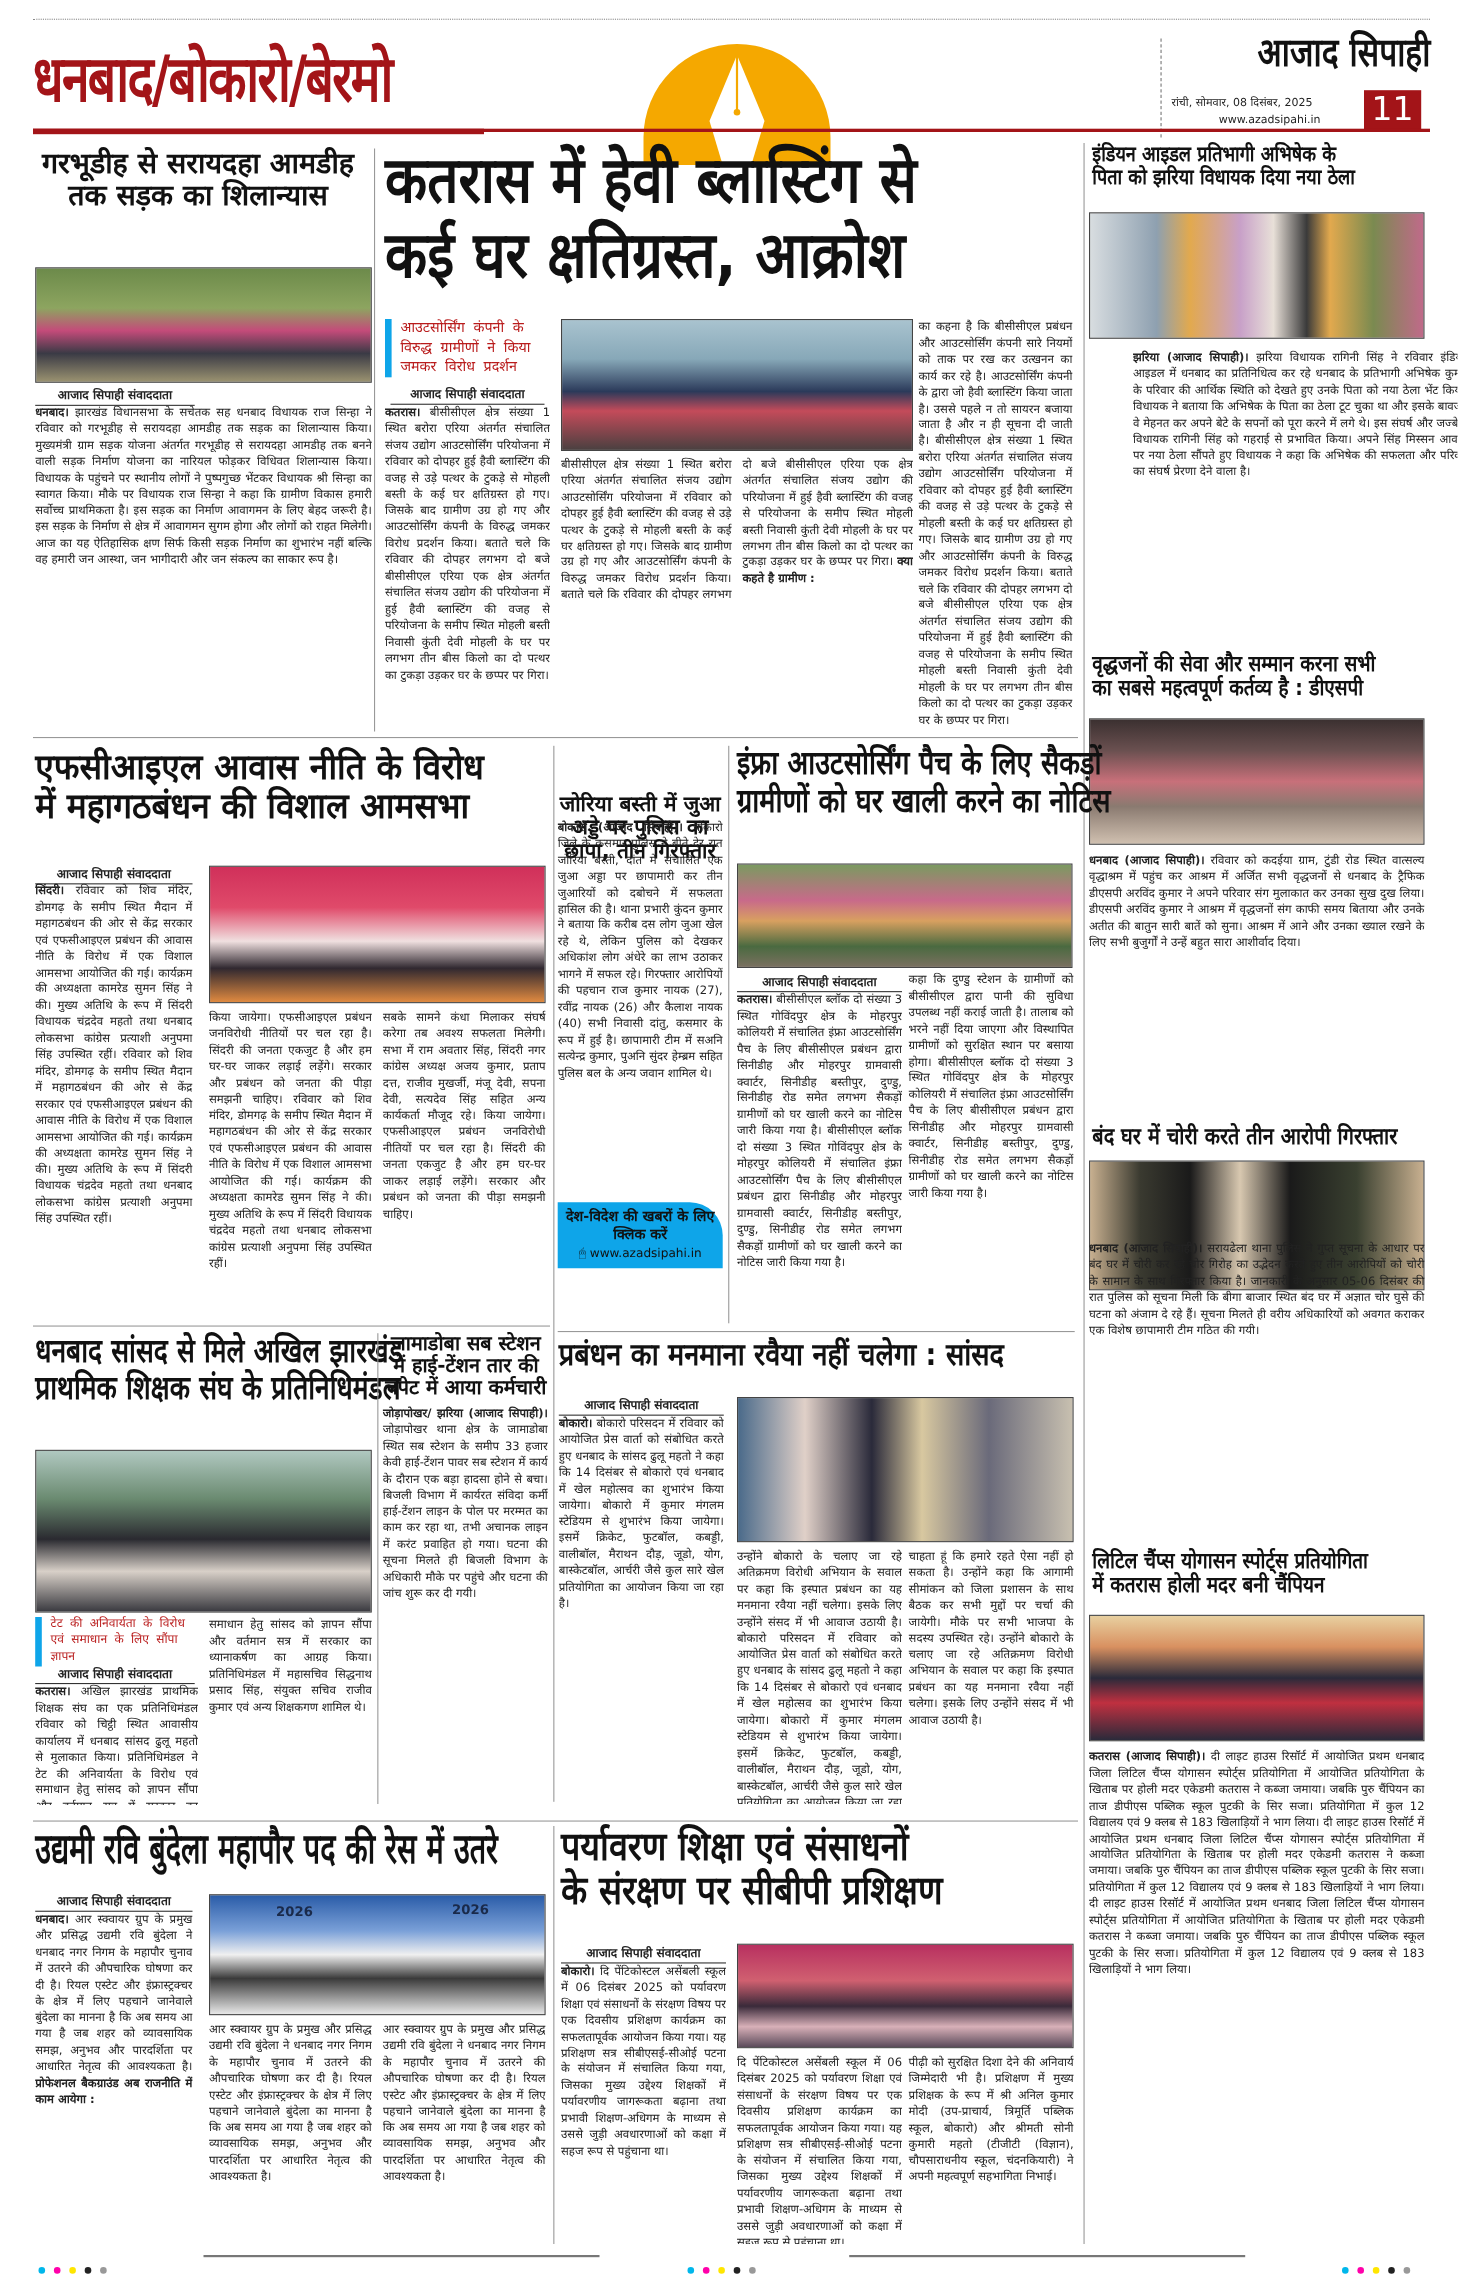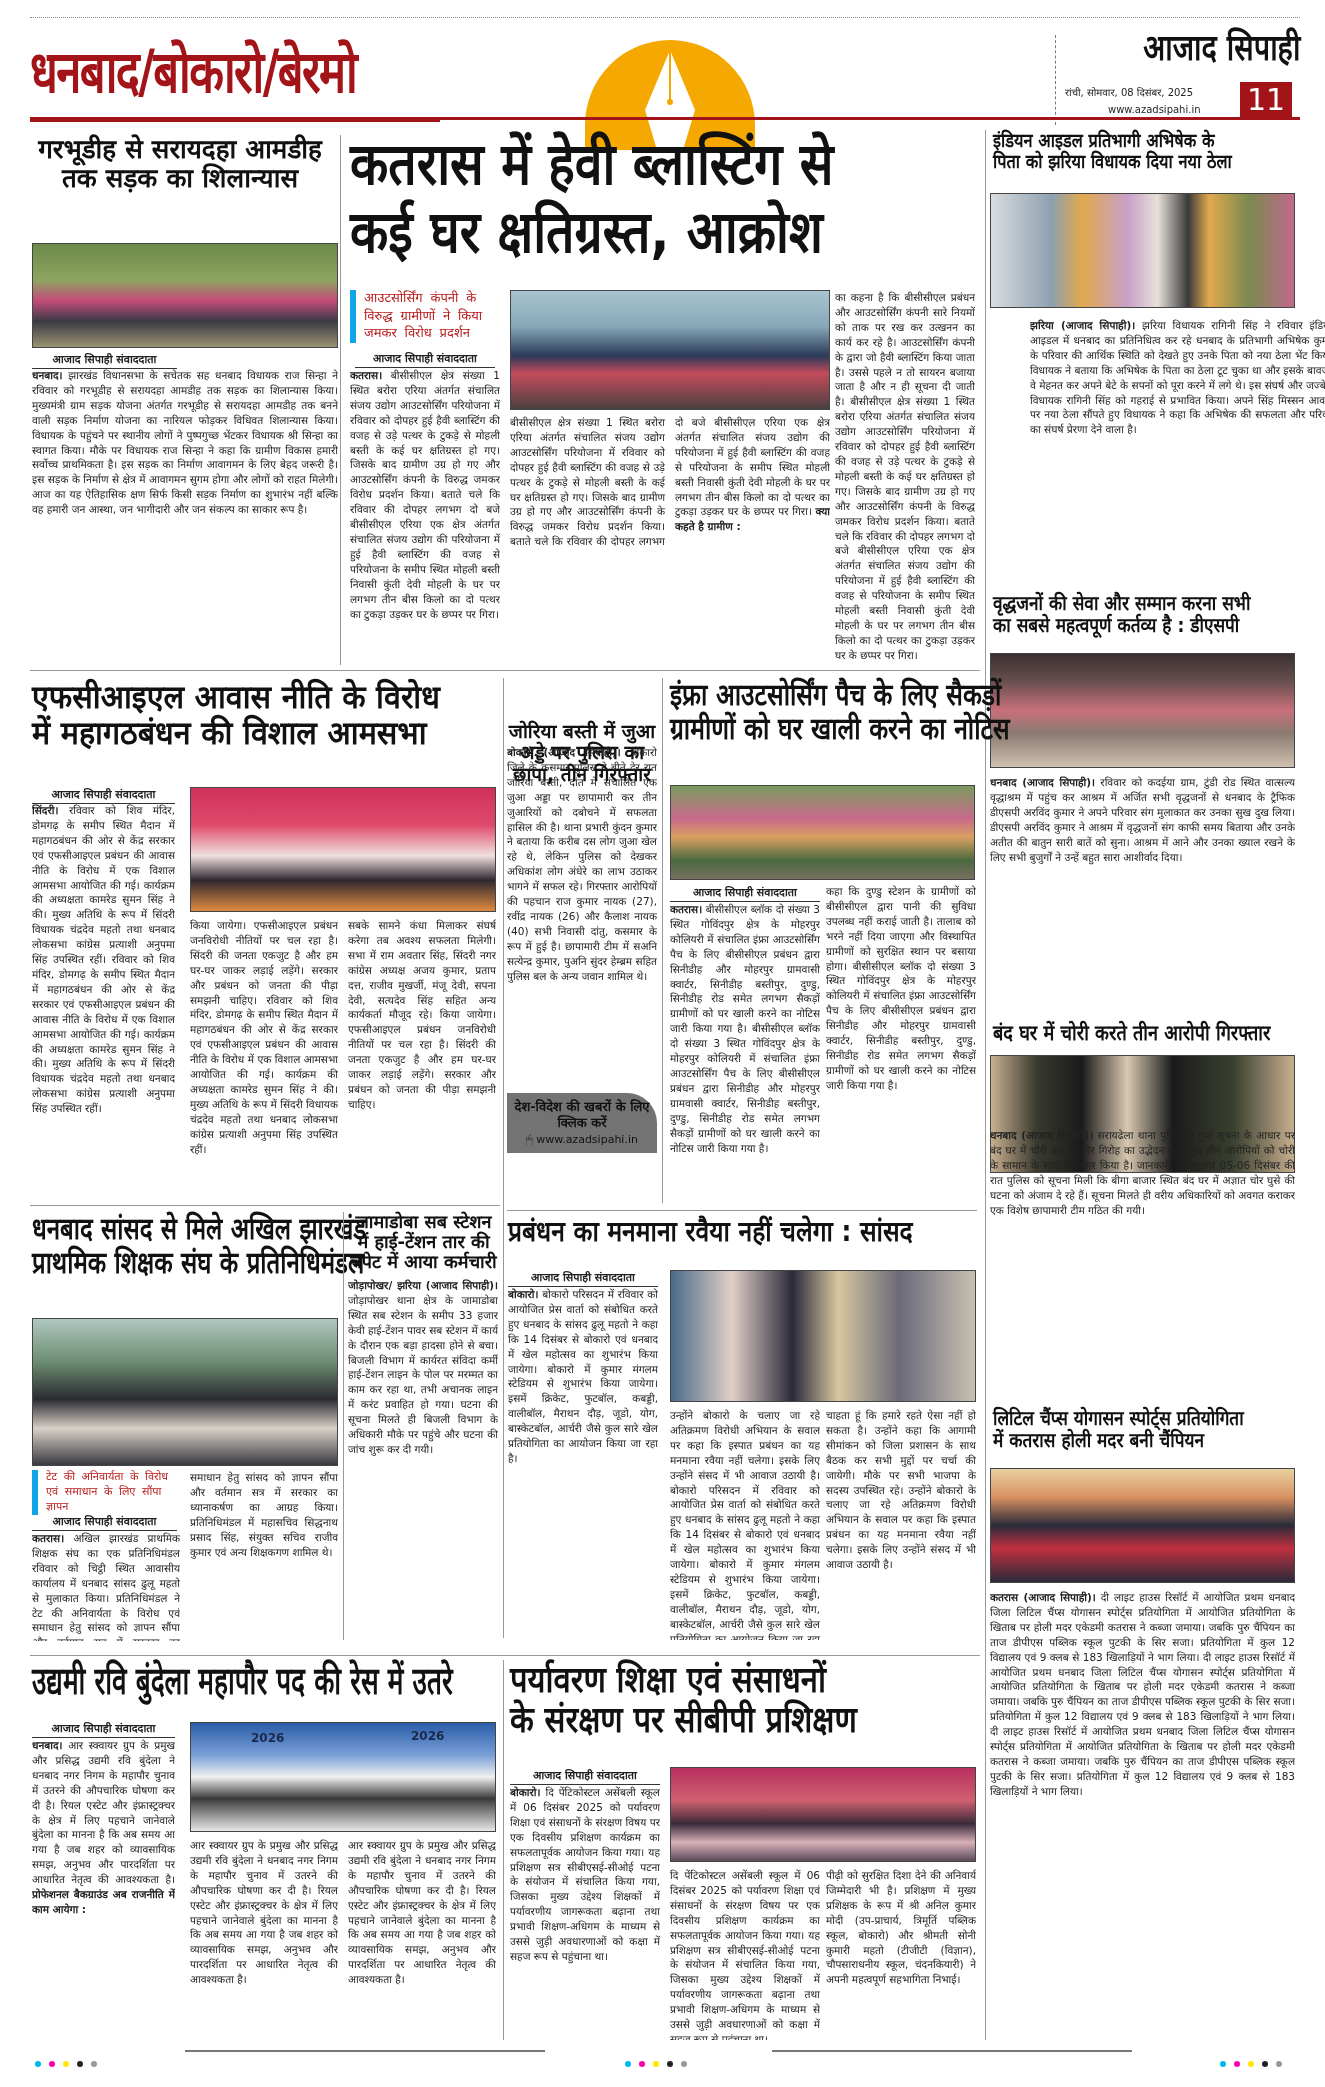--- a/index.html
+++ b/index.html
@@ -12,21 +12,21 @@
   .meta-small { font-size: 10px; color: #222; white-space: nowrap; }
   .page-num { background: #a31418; color: #fff; font-weight: normal; font-size: 30px; width: 52px; height: 36px; text-align: center; line-height: 36px; }
   .redrule { background: #a31418; height: 4px; }
   .vrule { border-left: 1px solid #999; }
   .hl { font-weight: bold; color: #111; line-height: 1.12; white-space: nowrap; transform-origin: left top; }
   .hl-center { text-align: center; }
   .photo { border: 1px solid #444; overflow: hidden; }
   .byline { font-size: 11px; font-weight: bold; text-align: center; border-bottom: 1px solid #333; padding-bottom: 2px; color: #222; }
   .body-text { font-size: 10.5px; line-height: 1.42; text-align: justify; color: #222; overflow: hidden; }
   .kicker { border-left: 6px solid #0ea5e9; padding-left: 8px; font-size: 13px; line-height: 1.35; color: #b91c1c; font-family: Liberation Mono, monospace; }
-  .promo { background: #737373; border-radius: 0 30px 0 0; text-align: center; padding: 6px 4px; }
+  .promo { background: #0ea5e9; border-radius: 0 30px 0 0; text-align: center; padding: 6px 4px; }
   .promo-title { font-weight: bold; font-size: 16px; line-height: 1.2; }
   .promo-url { font-size: 11px; margin-top: 3px; }
   .reg-dot { display: inline-block; width: 6px; height: 6px; border-radius: 50%; margin-right: 3px; }
 </style>
 </head>
 <body>
 
 <div class="abs dotline" style="left:30px; top:17px; width:1270px;"></div>
 
 <div class="abs masthead-title" style="left:30px; top:30px;">धनबाद/बोकारो/बेरमो</div>

